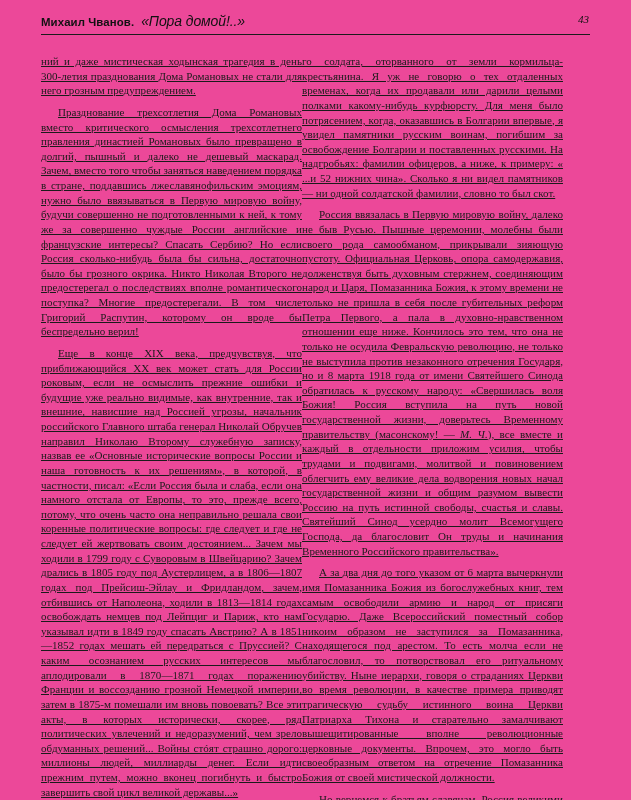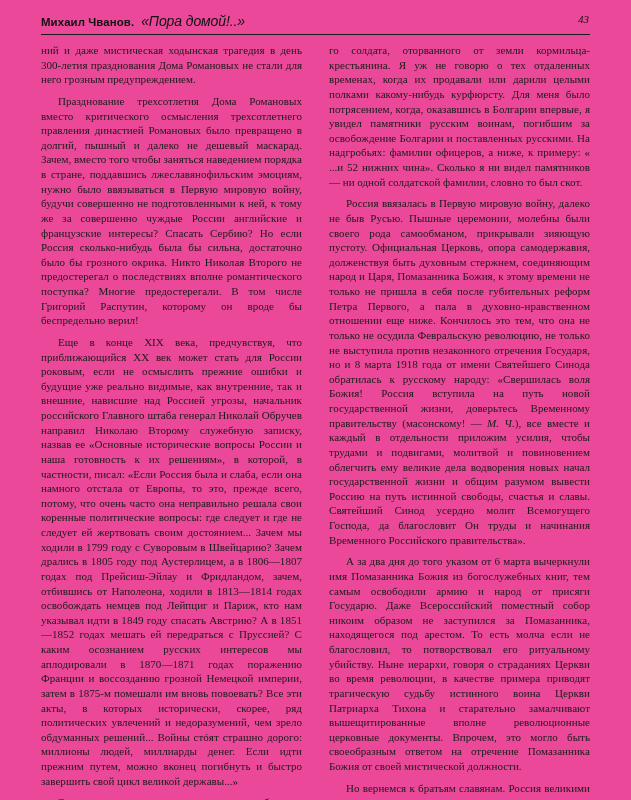--- a/index.html
+++ b/index.html
@@ -65,25 +65,26 @@
     font-style: italic;
     font-size: 11px;
     color: #111;
     padding-right: 1px;
   }
 
   
   .body-cols {
     position: absolute;
     left: 41px;
-    top: 43px;
+    top: 54px;
     width: 549px;
     height: 735px;
     display: flex;
-    justify-content: space-between;
+    justify-content: flex-start;
+    text-decoration: underline;
   }
   .col {
     width: 261px;
     box-sizing: border-box;
   }
   .col p {
     margin: 0;
     text-align: justify;
     text-justify: inter-word;
     font-size: 11.05px;

